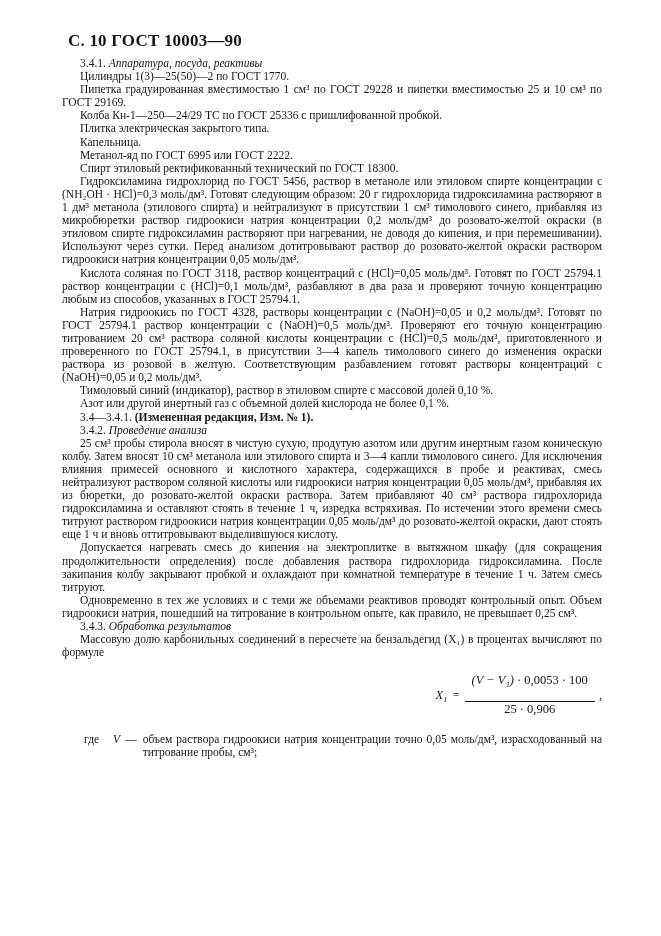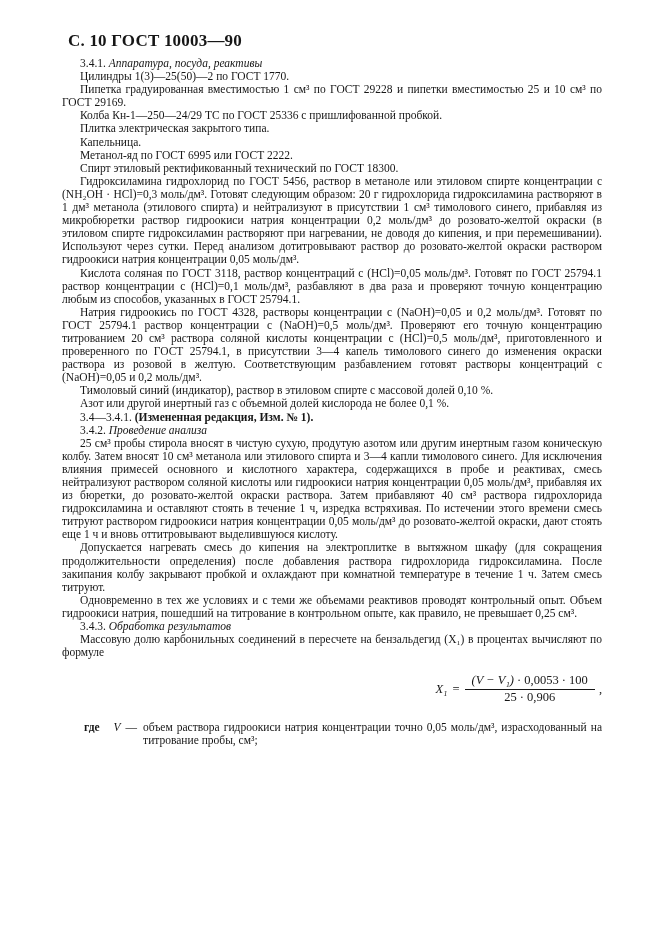--- a/index.html
+++ b/index.html
@@ -44,32 +44,32 @@
   }
   .f-lhs { font-style: italic; }
   .f-eq { margin: 0 5px; }
   .frac {
     display: inline-flex;
     flex-direction: column;
     align-items: center;
     text-align: center;
   }
   .frac .fnum {
-    padding: 0 7px 2px 7px;
+    padding: 0 7px 14px 7px;
     border-bottom: 1.2px solid #161616;
   }
   .frac .fden { padding-top: 1px; }
   .fvar { font-style: italic; }
   .f-comma { margin-left: 4px; }
   .where {
     display: flex;
     margin-top: 16px;
     text-indent: 0;
   }
-  .w-label { margin-left: 22px; flex: 0 0 auto; font-weight: bold; }
+  .w-label { margin-left: 22px; flex: 0 0 auto; }
   .w-sym { margin-left: 14px; flex: 0 0 auto; font-style: italic; }
   .w-dash { margin: 0 6px 0 5px; flex: 0 0 auto; }
   .w-desc { flex: 1 1 auto; text-align: justify; }
 </style>
 </head>
 <body>
 
 <div class="page">
 
   <div class="page-header">С. 10 ГОСТ 10003—90</div>

